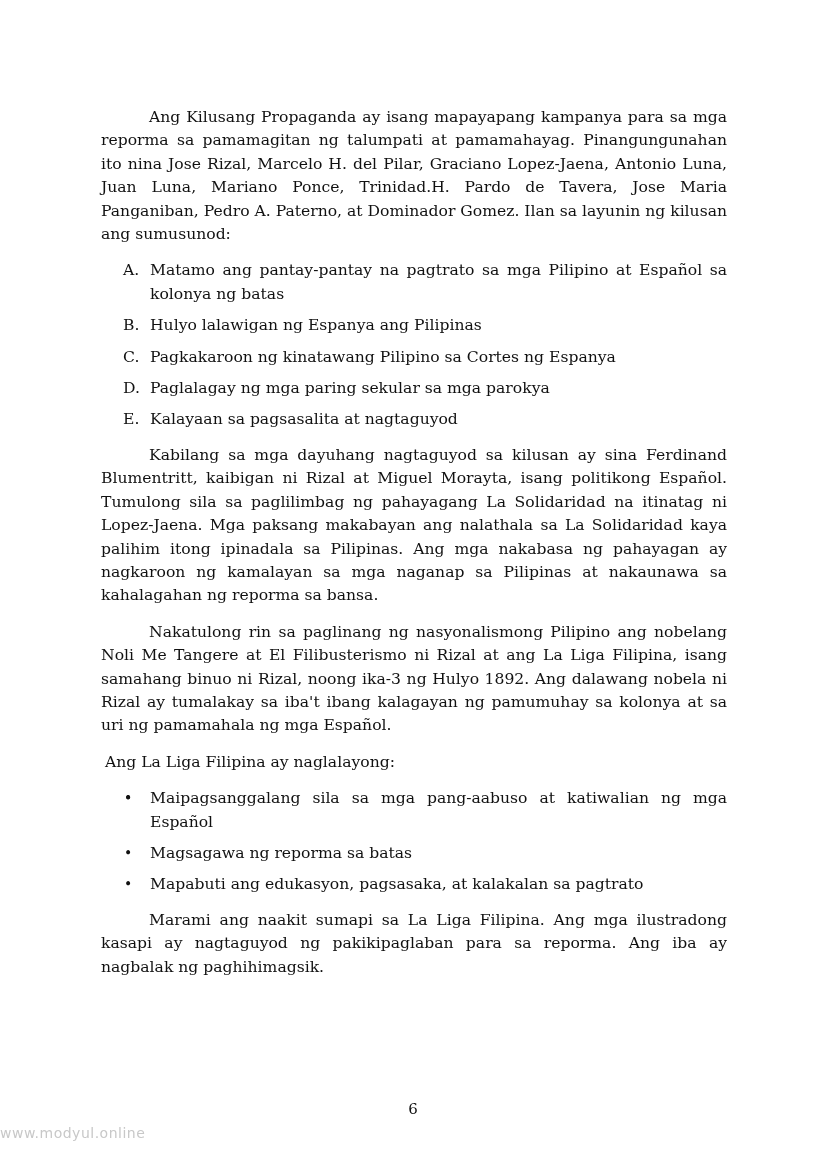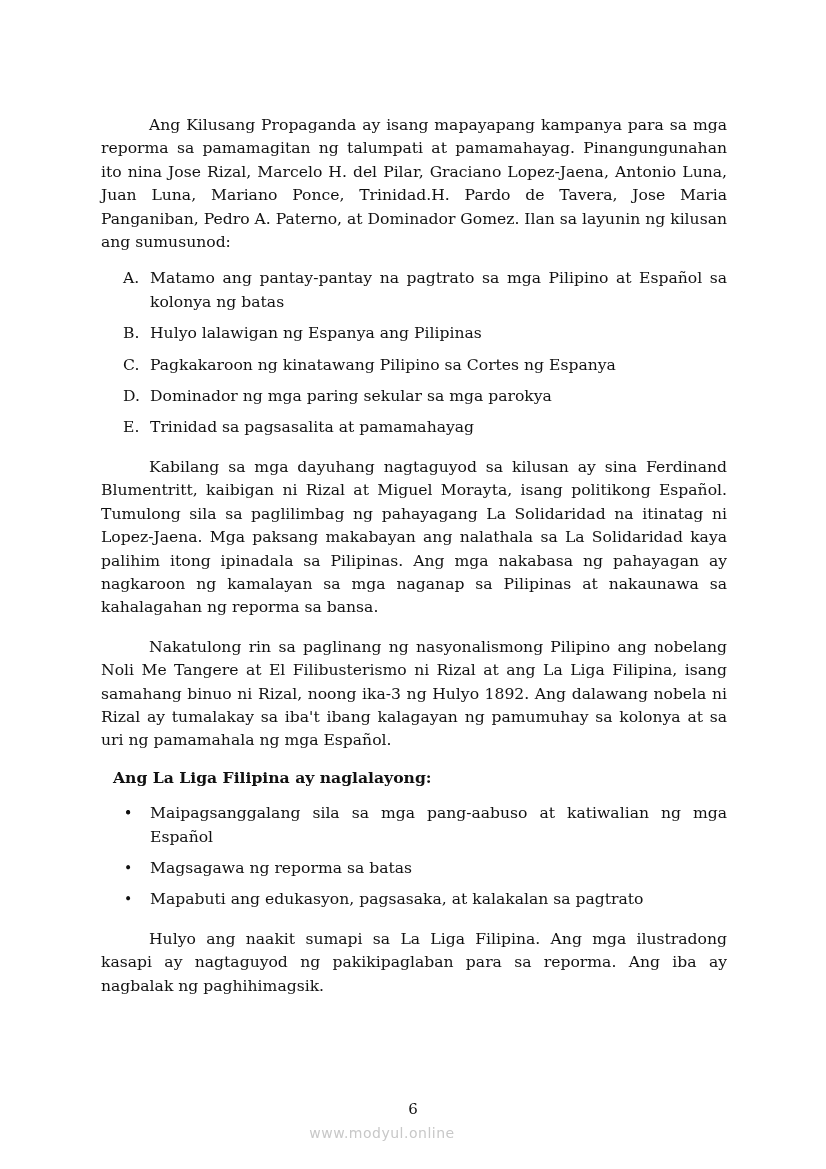--- a/index.html
+++ b/index.html
@@ -5,58 +5,58 @@
   html, body { margin: 0; padding: 0; background: #ffffff; }
   body {
     width: 826px; height: 1169px; position: relative; overflow: hidden;
     font-family: "DejaVu Serif", "Liberation Serif", serif;
     color: #111111;
   }
   .page {
     position: absolute; left: 101px; top: 98px; width: 626px;
     font-size: 15.6px; line-height: 23.4px;
   }
-  .para { text-align: justify; text-indent: 48px; margin: 16px 0 13px 0; }
-  .plain { text-align: left; margin: 0 0 13px 12px; font-weight: bold; }
+  .para { text-align: justify; text-indent: 48px; margin: 8px 0 13px 0; }
+  .plain { text-align: left; margin: 0 0 13px 4px; }
   .list { list-style: none; margin: 0 0 12px 0; padding: 0; }
   .list li { position: relative; padding-left: 49px; margin-bottom: 8px; text-align: justify; }
   .list .marker { position: absolute; left: 22px; top: 0; }
   .list.bul .marker { left: 23px; font-size: 14px; }
   .footer-num {
     position: absolute; top: 1100px; left: 0; width: 826px; text-align: center;
     font-size: 15px; color: #111;
   }
   .footer-url {
-    position: absolute; top: 1125px; left: 0; width: 764px; text-align: center;
+    position: absolute; top: 1125px; left: 0; width: 764px; 
     font-family: "DejaVu Sans", "Liberation Sans", sans-serif;
     font-size: 14px; color: #c8c8c8; letter-spacing: 0.5px;
   }
 </style>
 </head>
 <body>
 
 <div class="page">
   <p class="para">Ang Kilusang Propaganda ay isang mapayapang kampanya para sa mga reporma sa pamamagitan ng talumpati at pamamahayag. Pinangungunahan ito nina Jose Rizal, Marcelo H. del Pilar, Graciano Lopez-Jaena, Antonio Luna, Juan Luna, Mariano Ponce, Trinidad.H. Pardo de Tavera, Jose Maria Panganiban, Pedro A. Paterno, at Dominador Gomez. Ilan sa layunin ng kilusan ang sumusunod:</p>
 
   <ol class="list">
     <li><span class="marker">A.</span><span>Matamo ang pantay-pantay na pagtrato sa mga Pilipino at Español sa kolonya ng batas</span></li>
     <li><span class="marker">B.</span><span>Hulyo lalawigan ng Espanya ang Pilipinas</span></li>
     <li><span class="marker">C.</span><span>Pagkakaroon ng kinatawang Pilipino sa Cortes ng Espanya</span></li>
-    <li><span class="marker">D.</span><span>Dominador ng mga paring sekular sa mga parokya</span></li>
-    <li><span class="marker">E.</span><span>Trinidad sa pagsasalita at pamamahayag</span></li>
+    <li><span class="marker">D.</span><span>Paglalagay ng mga paring sekular sa mga parokya</span></li>
+    <li><span class="marker">E.</span><span>Kalayaan sa pagsasalita at nagtaguyod</span></li>
   </ol>
 
   <p class="para">Kabilang sa mga dayuhang nagtaguyod sa kilusan ay sina Ferdinand Blumentritt, kaibigan ni Rizal at Miguel Morayta, isang politikong Español. Tumulong sila sa paglilimbag ng pahayagang La Solidaridad na itinatag ni Lopez-Jaena. Mga paksang makabayan ang nalathala sa La Solidaridad kaya palihim itong ipinadala sa Pilipinas. Ang mga nakabasa ng pahayagan ay nagkaroon ng kamalayan sa mga naganap sa Pilipinas at nakaunawa sa kahalagahan ng reporma sa bansa.</p>
   <p class="para">Nakatulong rin sa paglinang ng nasyonalismong Pilipino ang nobelang Noli Me Tangere at El Filibusterismo ni Rizal at ang La Liga Filipina, isang samahang binuo ni Rizal, noong ika-3 ng Hulyo 1892. Ang dalawang nobela ni Rizal ay tumalakay sa iba't ibang kalagayan ng pamumuhay sa kolonya at sa uri ng pamamahala ng mga Español.</p>
   <p class="plain">Ang La Liga Filipina ay naglalayong:</p>
 
   <ul class="list bul">
     <li><span class="marker">•</span></li>
     <li><span class="marker">•</span><span>Maipagsanggalang sila sa mga pang-aabuso at katiwalian ng mga Español</span></li>
     <li><span class="marker">•</span><span>Magsagawa ng reporma sa batas</span></li>
     <li><span class="marker">•</span><span>Mapabuti ang edukasyon, pagsasaka, at kalakalan sa pagtrato</span></li>
   </ul>
 
-  <p class="para">Hulyo ang naakit sumapi sa La Liga Filipina. Ang mga ilustradong kasapi ay nagtaguyod ng pakikipaglaban para sa reporma. Ang iba ay nagbalak ng paghihimagsik.</p>
+  <p class="para">Marami ang naakit sumapi sa La Liga Filipina. Ang mga ilustradong kasapi ay nagtaguyod ng pakikipaglaban para sa reporma. Ang iba ay nagbalak ng paghihimagsik.</p>
 </div>
 
 <div class="footer-num">6</div>
 <div class="footer-url">www.modyul.online</div>
 
 </body></html>

